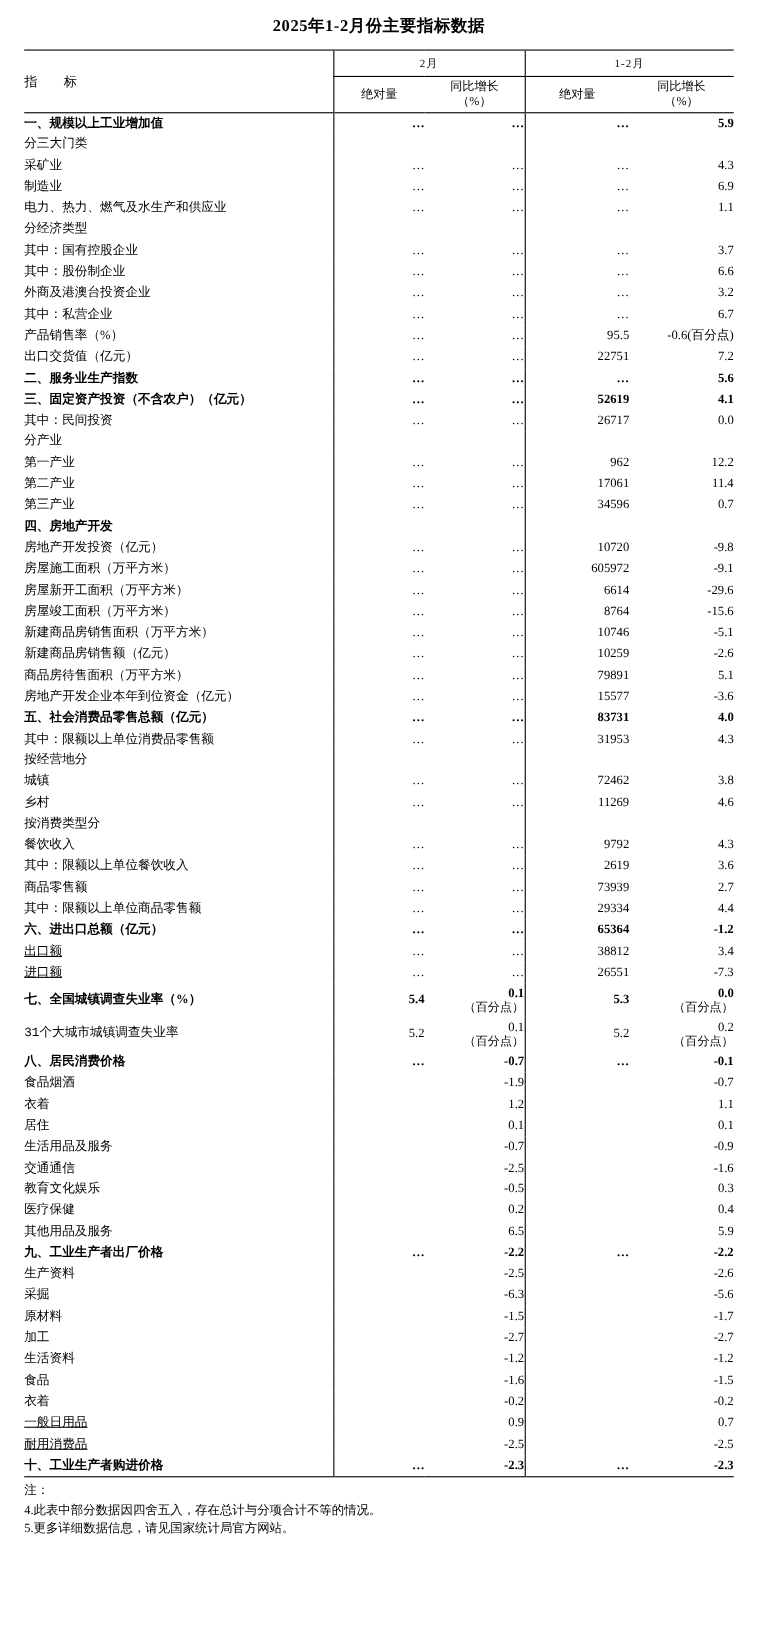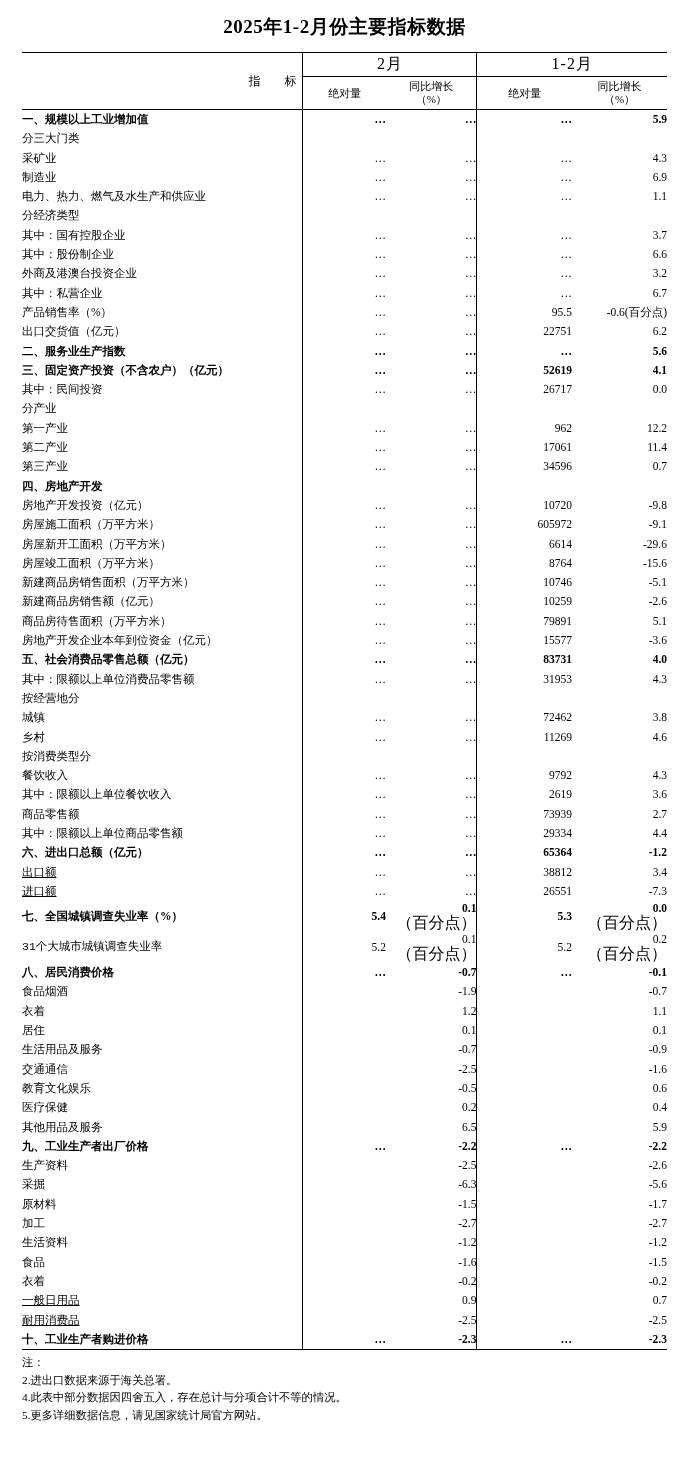--- a/index.html
+++ b/index.html
@@ -15,21 +15,21 @@
   }
   .page {
     width: 689px;
     box-sizing: border-box;
     padding: 0;
     position: relative;
   }
   .doc-title {
     text-align: center;
     font-weight: bold;
-    font-size: 19px;
+    font-size: 15px;
     letter-spacing: 0.5px;
     padding: 14px 0 12px 0;
   }
   table.main {
     border-collapse: collapse;
     width: 645px;
     margin: 0 auto;
     table-layout: fixed;
     font-size: 11.5px;
   }
@@ -42,33 +42,33 @@
   table.main th, table.main td {
     padding: 0;
     vertical-align: middle;
   }
   .hdr-top td, .hdr-top th {
     border-top: 1.3px solid #000;
     border-bottom: 1px solid #000;
   }
   .hdr-period {
     text-align: center;
-    font-size: 16px;
+    font-size: 10px;
     height: 23px;
     letter-spacing: 1px;
   }
   .hdr-sub td {
     text-align: center;
     font-size: 11px;
     height: 32px;
     border-bottom: 1.3px solid #000;
     line-height: 1.15;
   }
   .indicator-head {
-    text-align: right;
+    text-align: left;
     font-size: 12px;
     letter-spacing: 6px;
     border-bottom: 1.3px solid #000;
     border-top: 1.3px solid #000;
   }
   .vline-l { border-left: 1px solid #000; }
 
   tbody tr td {
     height: 19.3px;
     line-height: 19.3px;
@@ -90,21 +90,21 @@
   .ind3 { padding-left: 26px; text-decoration: underline; }
   .ind4 { padding-left: 54px; }
   .ind5 { padding-left: 40px; font-family: Liberation Mono, monospace; }
   tr.tall td {
     height: 31px;
     line-height: 1.1;
     margin-top: 32px;
   }
   td.num .sub {
     display: block;
-    font-size: 16px;
+    font-size: 11px;
     font-weight: normal;
   }
   .bottom-rule {
     border-bottom: 1.3px solid #000;
   }
   .notes {
     width: 645px;
     margin: 0 auto;
     font-size: 11.3px;
     line-height: 1.55;
@@ -223,21 +223,21 @@
           <td class="num sep-l">…</td>
           <td class="num">…</td>
           <td class="num sep-l">95.5</td>
           <td class="num">-0.6(百分点)</td>
         </tr>
         <tr>
           <td class="label ind2">出口交货值（亿元）</td>
           <td class="num sep-l">…</td>
           <td class="num">…</td>
           <td class="num sep-l">22751</td>
-          <td class="num">6.2</td>
+          <td class="num">7.2</td>
         </tr>
         <tr class="bold">
           <td class="label ind1">二、服务业生产指数</td>
           <td class="num sep-l">…</td>
           <td class="num">…</td>
           <td class="num sep-l">…</td>
           <td class="num">5.6</td>
         </tr>
         <tr class="bold">
           <td class="label ind1">三、固定资产投资（不含农户）（亿元）</td>
@@ -507,21 +507,21 @@
           <td class="num sep-l"></td>
           <td class="num">-2.5</td>
           <td class="num sep-l"></td>
           <td class="num">-1.6</td>
         </tr>
         <tr>
           <td class="label ind2">教育文化娱乐</td>
           <td class="num sep-l"></td>
           <td class="num">-0.5</td>
           <td class="num sep-l"></td>
-          <td class="num">0.6</td>
+          <td class="num">0.3</td>
         </tr>
         <tr>
           <td class="label ind2">医疗保健</td>
           <td class="num sep-l"></td>
           <td class="num">0.2</td>
           <td class="num sep-l"></td>
           <td class="num">0.4</td>
         </tr>
         <tr>
           <td class="label ind2">其他用品及服务</td>
@@ -605,18 +605,17 @@
           <td class="num sep-l" style="border-bottom: 1.3px solid rgb(0, 0, 0);">…</td>
           <td class="num" style="border-bottom: 1.3px solid rgb(0, 0, 0);">-2.3</td>
           <td class="num sep-l" style="border-bottom: 1.3px solid rgb(0, 0, 0);">…</td>
           <td class="num" style="border-bottom: 1.3px solid rgb(0, 0, 0);">-2.3</td>
         </tr>
       </tbody>
   </table>
 
   <div class="notes">
     <div>注：</div>
-    <div>2.进出口数据来源于海关总署。</div>
     <div>4.此表中部分数据因四舍五入，存在总计与分项合计不等的情况。</div>
     <div>5.更多详细数据信息，请见国家统计局官方网站。</div>
   </div>
 
 </div>
 
 </body></html>

